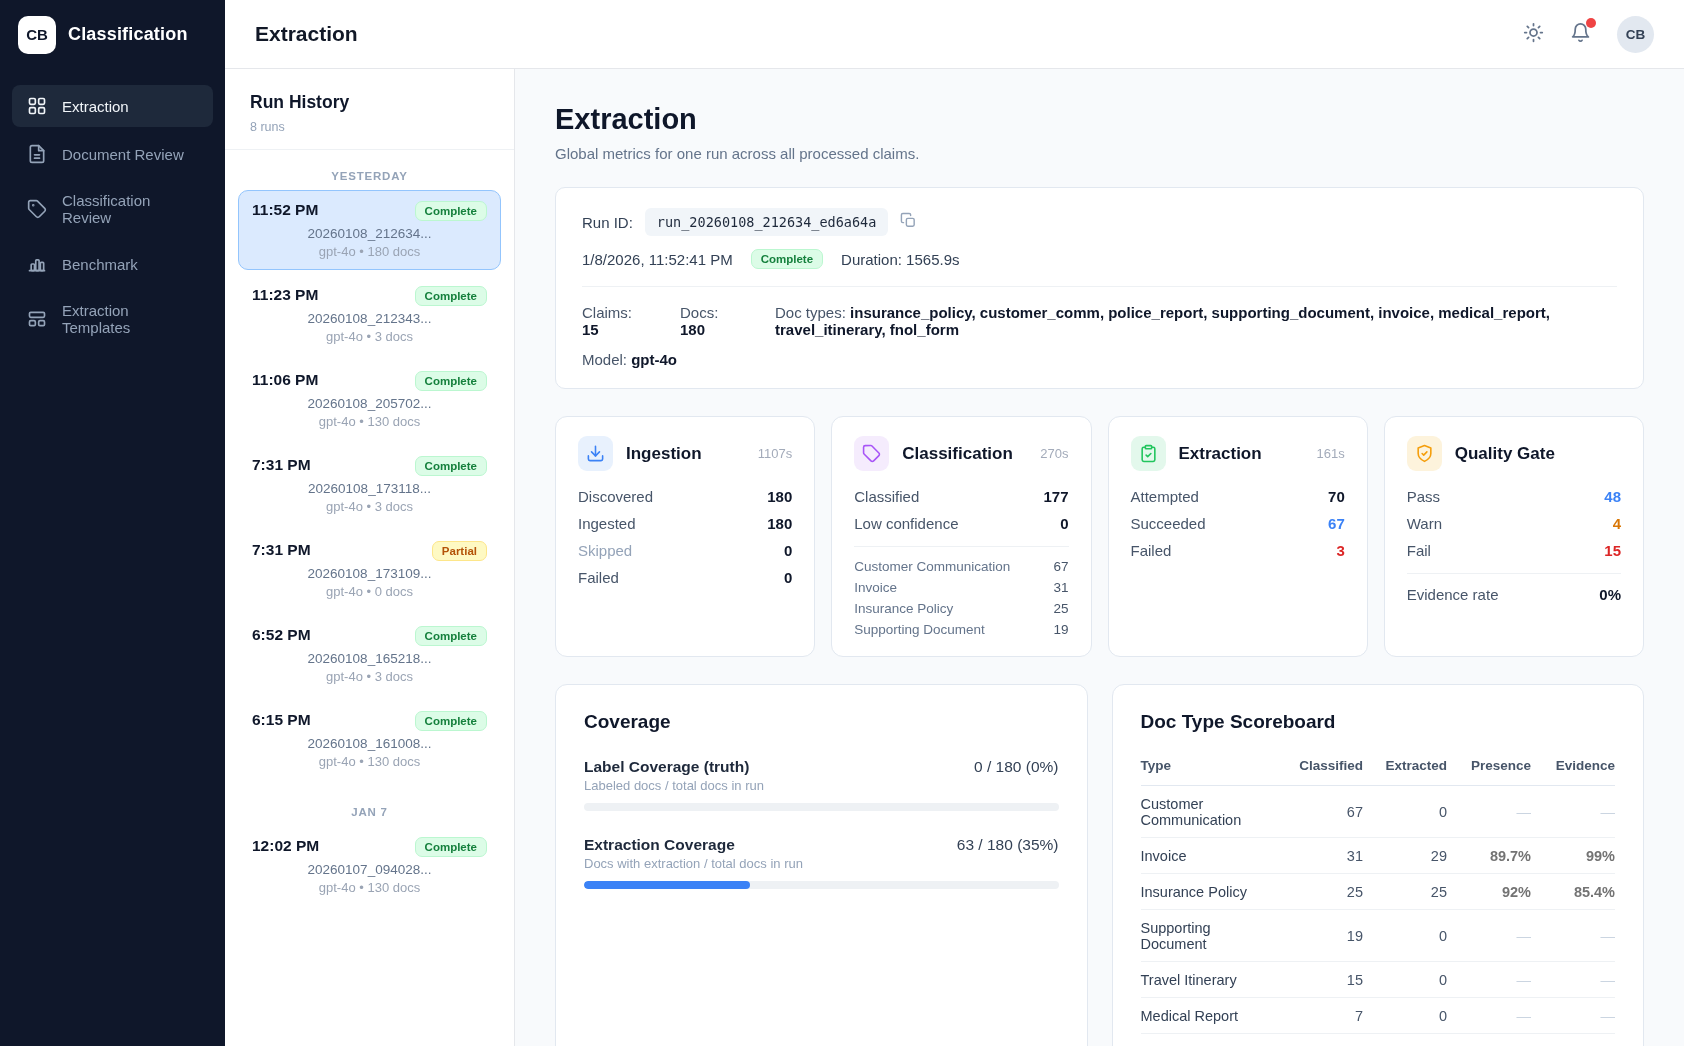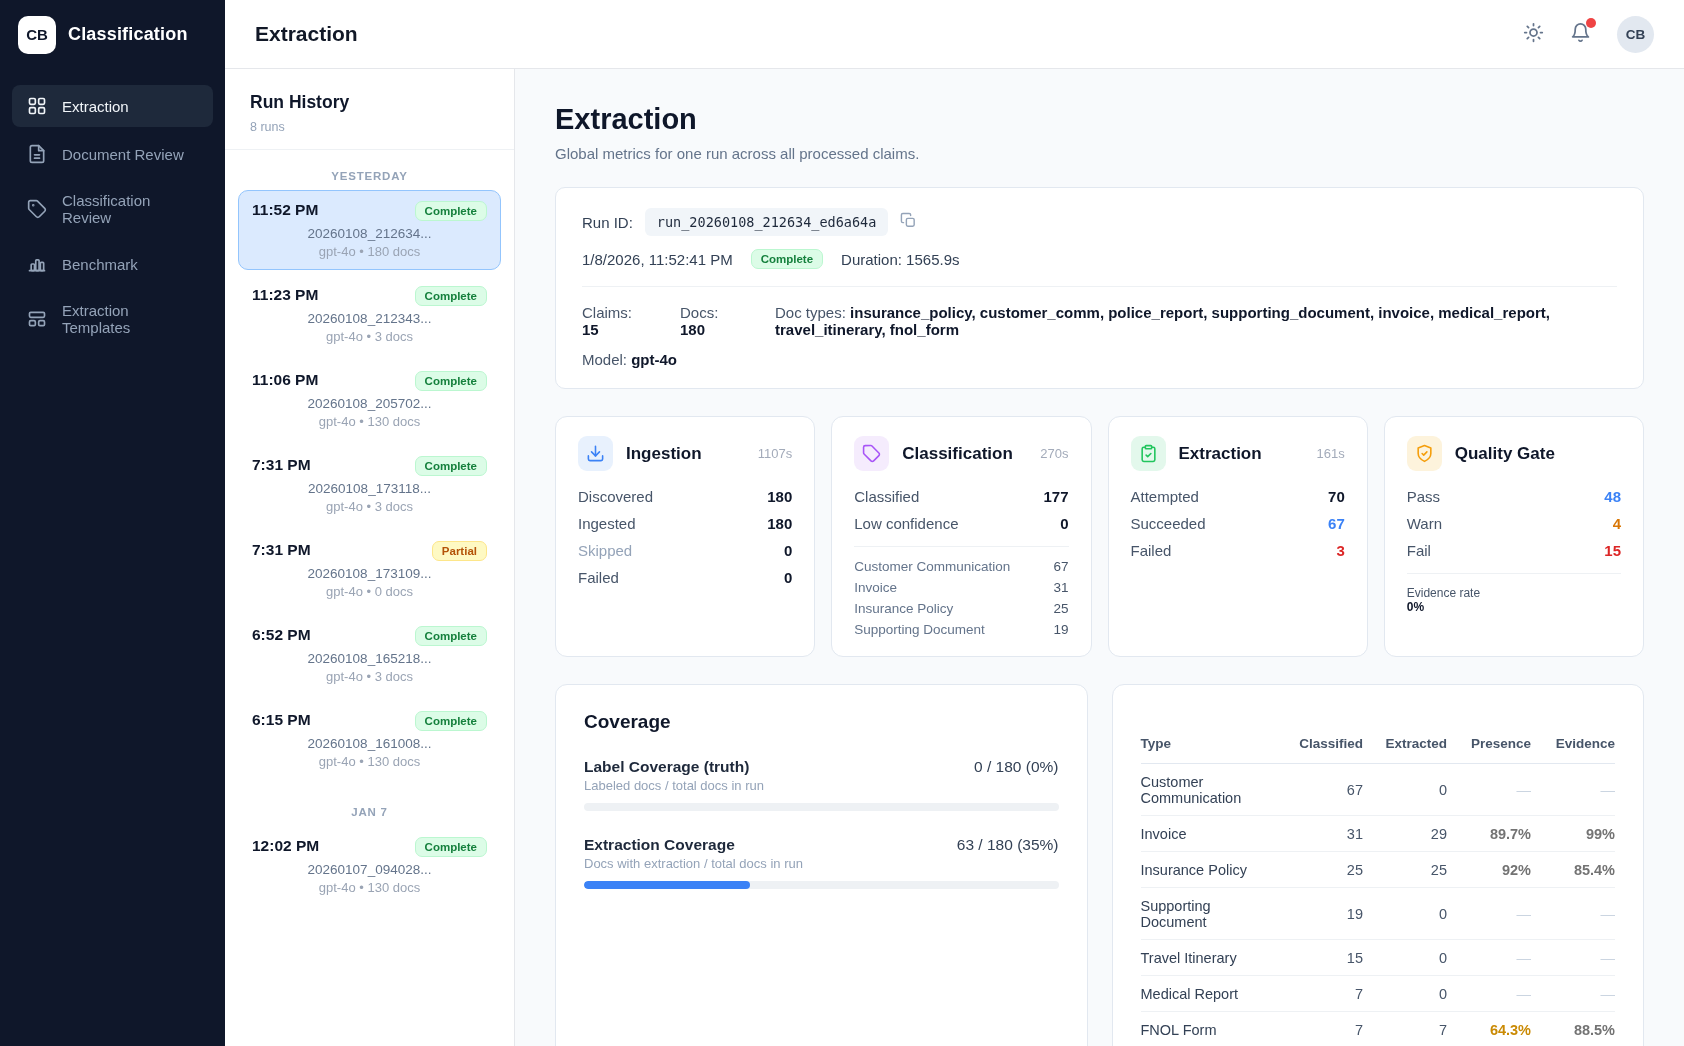--- a/index.html
+++ b/index.html
@@ -434,21 +434,21 @@
               <div class="mrow">
                   <span class="lbl">Warn</span>
                   <span class="val amber">4</span>
                 </div>
               <div class="mrow">
                   <span class="lbl">Fail</span>
                   <span class="val red">15</span>
                 </div>
             </div>
             <div class="mini-divider"></div>
-            <div class="mrow" style="font-size:12px;flex-direction:column;">
+            <div class="mrow" style="font-size:15px;">
                 <span class="lbl">Evidence rate</span>
                 <span class="val">0%</span>
               </div>
           </div>
         </div>
 
         <div class="bottom-grid">
           <div class="panel-card">
             <div class="panel-title">Coverage</div>
 
@@ -469,20 +469,21 @@
                 <span class="cov-value">63 / 180 (35%)</span>
               </div>
               <div class="cov-sub">Docs with extraction / total docs in run</div>
               <div class="progress">
                   <div class="progress-fill" style="width: 35%;"></div>
                 </div>
             </div>
           </div>
 
           <div class="panel-card">
+            <div class="panel-title">Doc Type Scoreboard</div>
             <table class="score-table">
               <thead>
                 <tr>
                   <th class="type-col">Type</th>
                   <th class="num">Classified</th>
                   <th class="num">Extracted</th>
                   <th class="num">Presence</th>
                   <th class="num">Evidence</th>
                 </tr>
               </thead>

